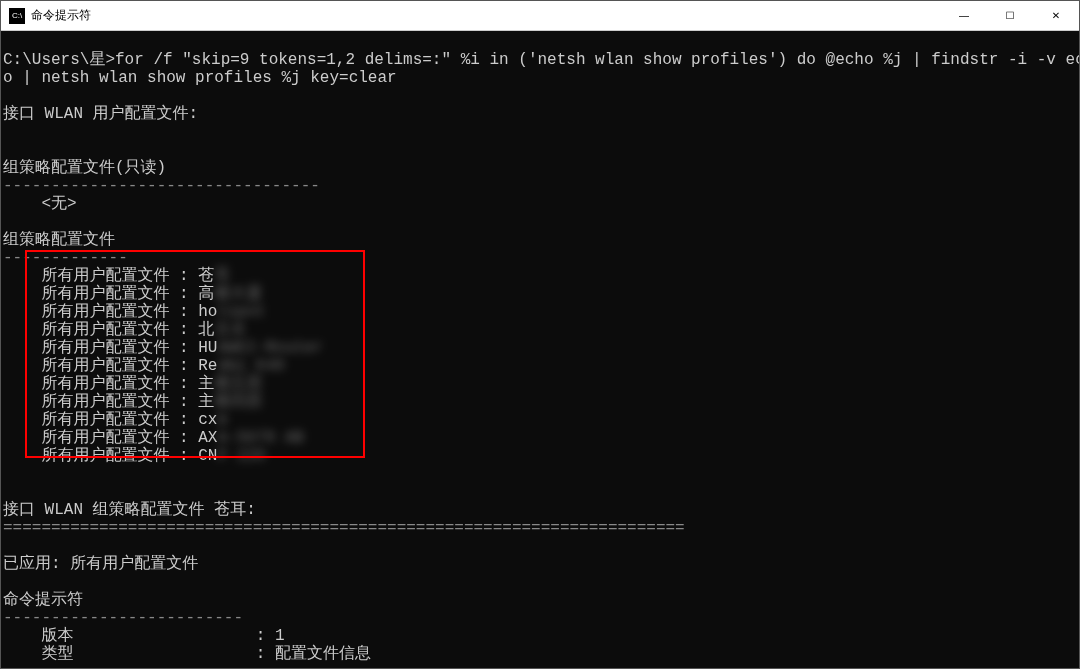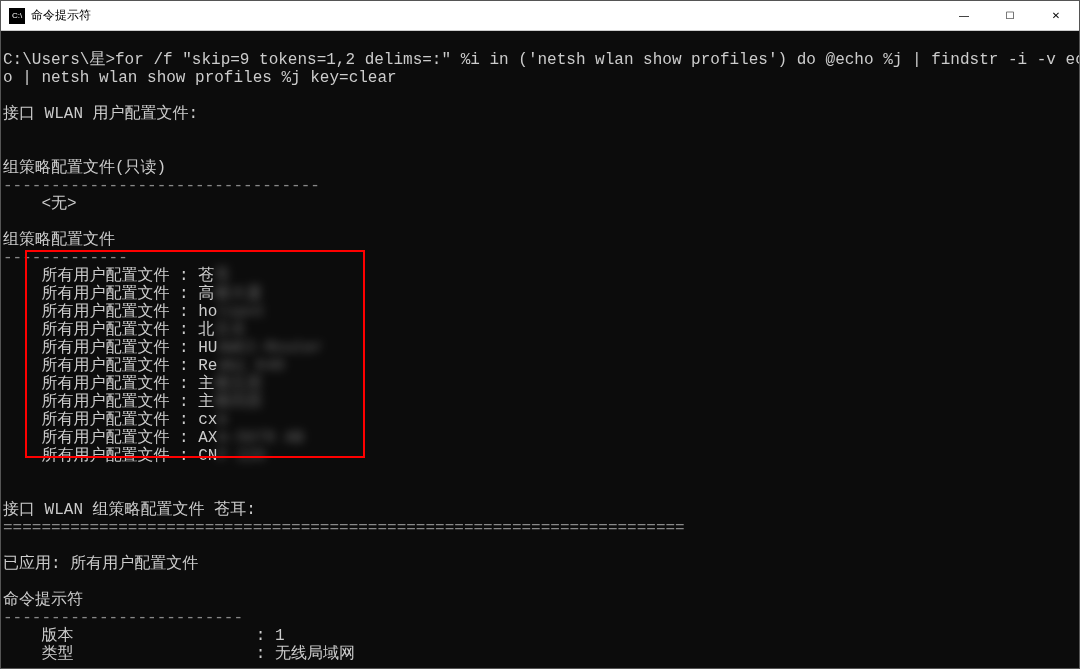--- a/index.html
+++ b/index.html
@@ -47,17 +47,17 @@
 <div id="profiles"><div class="prof-line"><span>    所有用户配置文件 : </span><span>苍</span><span class="prof-blur">耳       </span></div><div class="prof-line"><span>    所有用户配置文件 : </span><span>高</span><span class="prof-blur">楼大厦 </span></div><div class="prof-line"><span>    所有用户配置文件 : </span><span>ho</span><span class="prof-blur">tspot  </span></div><div class="prof-line"><span>    所有用户配置文件 : </span><span>北</span><span class="prof-blur">京水   </span></div><div class="prof-line"><span>    所有用户配置文件 : </span><span>HU</span><span class="prof-blur">AWEI-Router</span></div><div class="prof-line"><span>    所有用户配置文件 : </span><span>Re</span><span class="prof-blur">dmi K40 </span></div><div class="prof-line"><span>    所有用户配置文件 : </span><span>主</span><span class="prof-blur">楼五层 </span></div><div class="prof-line"><span>    所有用户配置文件 : </span><span>主</span><span class="prof-blur">楼四层 </span></div><div class="prof-line"><span>    所有用户配置文件 : </span><span>cx</span><span class="prof-blur">m       </span></div><div class="prof-line"><span>    所有用户配置文件 : </span><span>AX</span><span class="prof-blur">A-5678 AB</span></div><div class="prof-line"><span>    所有用户配置文件 : </span><span>CN</span><span class="prof-blur">P 220  </span></div></div>
 
 <span>接口 WLAN 组策略配置文件 苍耳:</span>
 <span class="dashed">=======================================================================</span>
 
 <span>已应用: 所有用户配置文件</span>
 
 <span>命令提示符</span>
 <span class="dashed">-------------------------</span>
 <span>    版本                   : </span><span>1</span>
-<span>    类型                   : </span><span>无线局域网</span>
+<span>    类型                   : </span><span>配置文件信息</span>
     <div class="redbox" style="left:24px; top:219px; width:340px; height:208px;"></div>
   </div>
 
 </div>
 
 </body></html>

